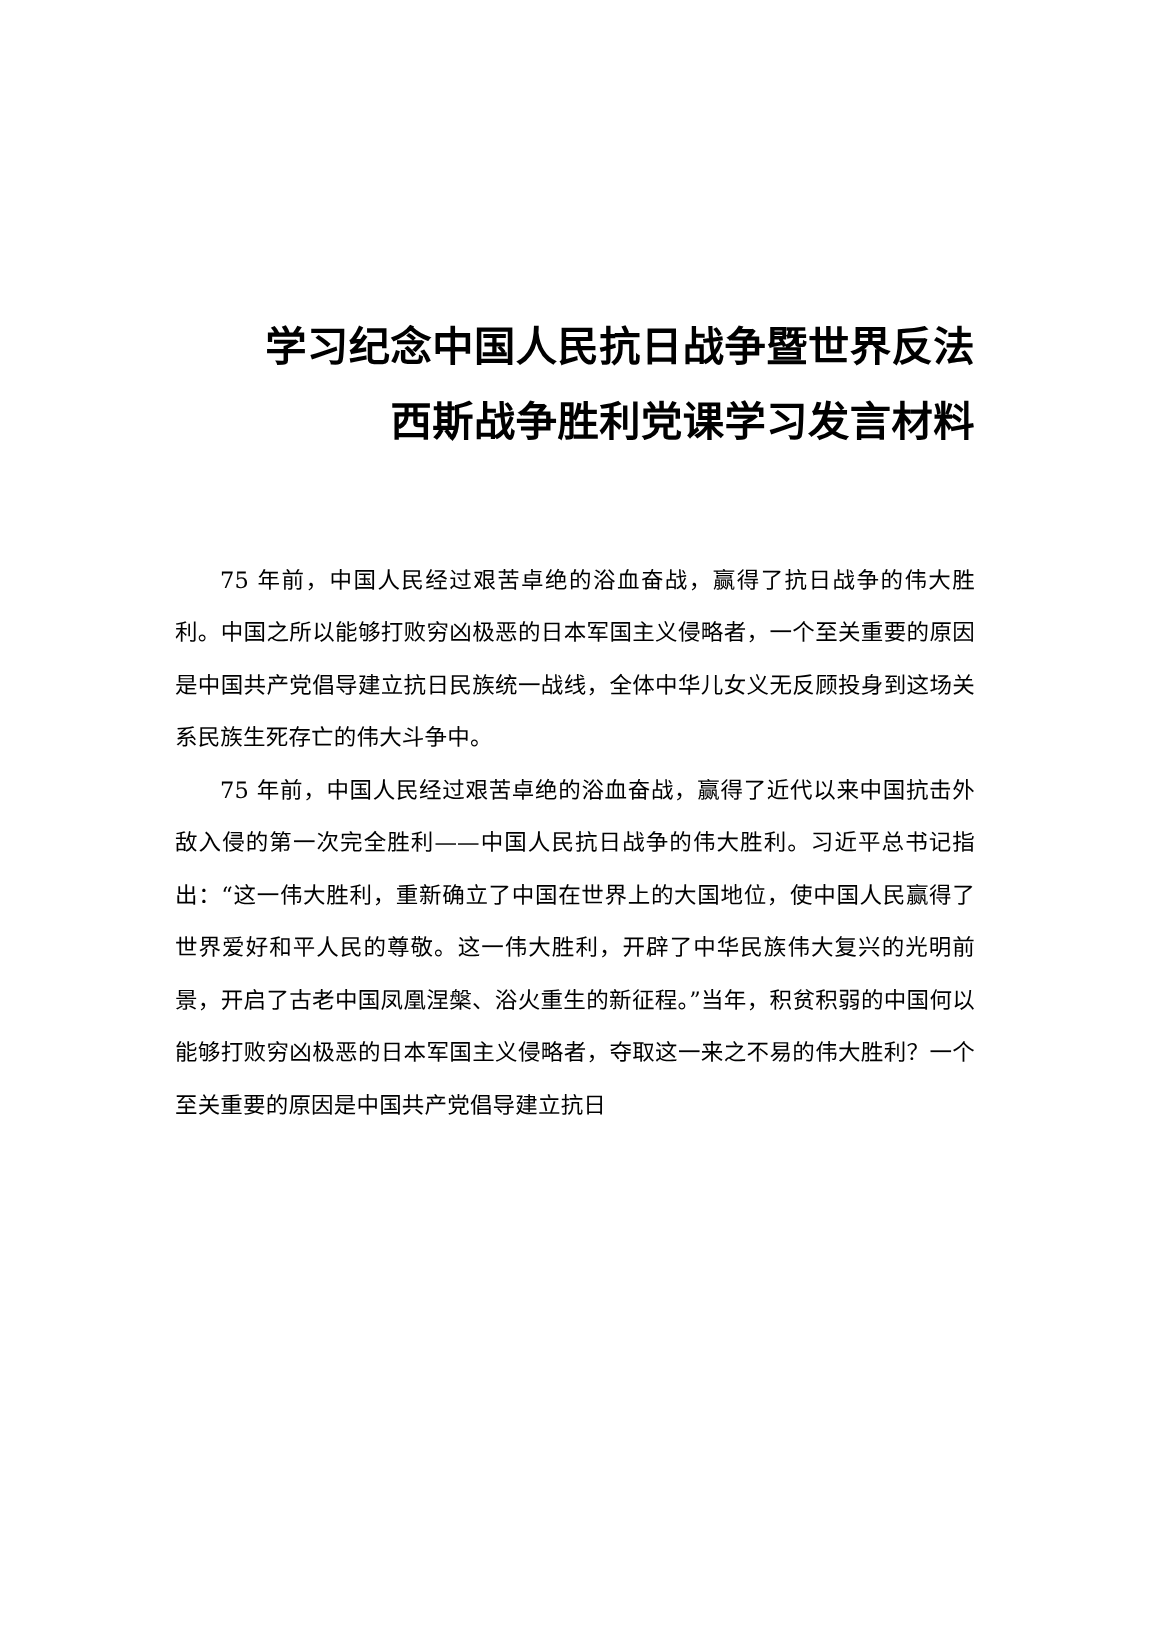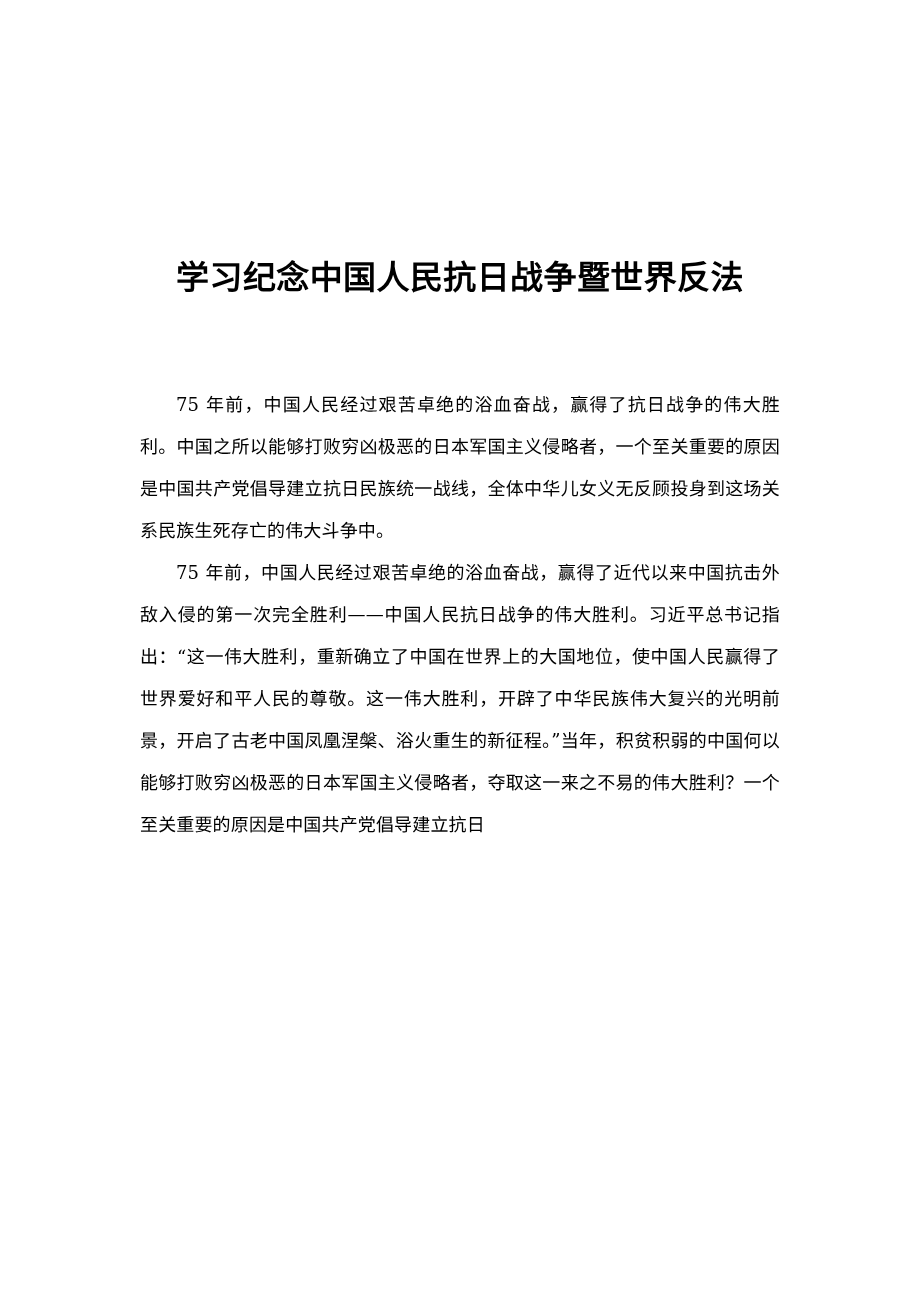--- a/index.html
+++ b/index.html
@@ -34,21 +34,21 @@
   
   .doc-title {
     margin: 0;
     padding: 0;
     padding-top: 248px;
     font-family: "DejaVu Sans", "Liberation Sans", sans-serif;
     font-weight: 700;
     font-size: 33px;
     line-height: 60px;
     color: #000000;
-    text-align: center;
+    text-align: right;
     letter-spacing: 0.4px;
     word-break: break-all;
   }
 
   .doc-title .tline {
     display: block;
     white-space: nowrap;
   }
 
   
@@ -76,20 +76,21 @@
 </style>
 </head>
 <body>
 
 <div class="page">
 
   <div class="content">
 
     <h1 class="doc-title">
       <span class="tline">学习纪念中国人民抗日战争暨世界反法</span>
+      <span class="tline">西斯战争胜利党课学习发言材料</span>
     </h1>
 
     <div class="body-block">
       <p class="para">75 年前，中国人民经过艰苦卓绝的浴血奋战，赢得了抗日战争的伟大胜利。中国之所以能够打败穷凶极恶的日本军国主义侵略者，一个至关重要的原因是中国共产党倡导建立抗日民族统一战线，全体中华儿女义无反顾投身到这场关系民族生死存亡的伟大斗争中。</p>
       <p class="para">75 年前，中国人民经过艰苦卓绝的浴血奋战，赢得了近代以来中国抗击外敌入侵的第一次完全胜利——中国人民抗日战争的伟大胜利。习近平总书记指出：“这一伟大胜利，重新确立了中国在世界上的大国地位，使中国人民赢得了世界爱好和平人民的尊敬。这一伟大胜利，开辟了中华民族伟大复兴的光明前景，开启了古老中国凤凰涅槃、浴火重生的新征程。”当年，积贫积弱的中国何以能够打败穷凶极恶的日本军国主义侵略者，夺取这一来之不易的伟大胜利？一个至关重要的原因是中国共产党倡导建立抗日</p>
     </div>
 
   </div>
 
 </div>

